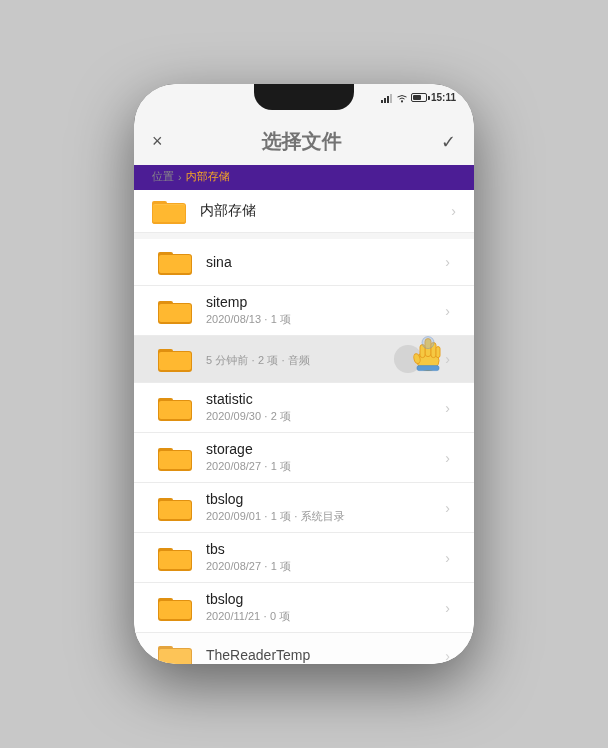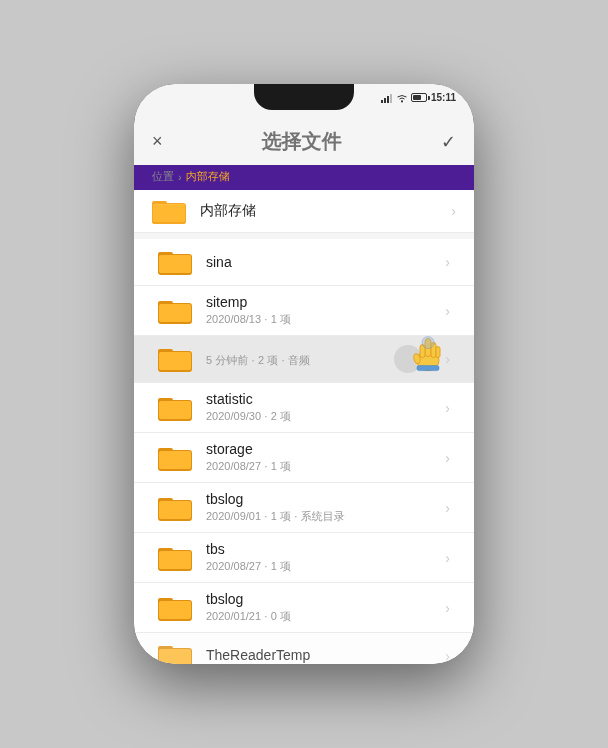--- a/index.html
+++ b/index.html
@@ -467,21 +467,21 @@
       <div class="file-item">
         <div class="folder-icon">
           <svg viewBox="0 0 36 30" width="36" height="30">
             <rect x="0" y="7" width="34" height="21" rx="3" fill="#E09010"></rect>
             <rect x="0" y="5" width="15" height="8" rx="2" fill="#E09010"></rect>
             <rect x="1" y="8" width="32" height="18" rx="2" fill="#FFB830"></rect>
           </svg>
         </div>
         <div class="file-info">
           <div class="file-name">tbslog</div>
-          <div class="file-meta">2020/01/21 · 0 项</div>
+          <div class="file-meta">2020/11/21 · 0 项</div>
         </div>
         <span class="chevron">›</span>
       </div>
 
       <div class="file-item" style="opacity:0.8;">
         <div class="folder-icon">
           <svg viewBox="0 0 36 30" width="36" height="30">
             <rect x="0" y="7" width="34" height="21" rx="3" fill="#E09010"></rect>
             <rect x="0" y="5" width="15" height="8" rx="2" fill="#E09010"></rect>
             <rect x="1" y="8" width="32" height="18" rx="2" fill="#FFB830"></rect>

